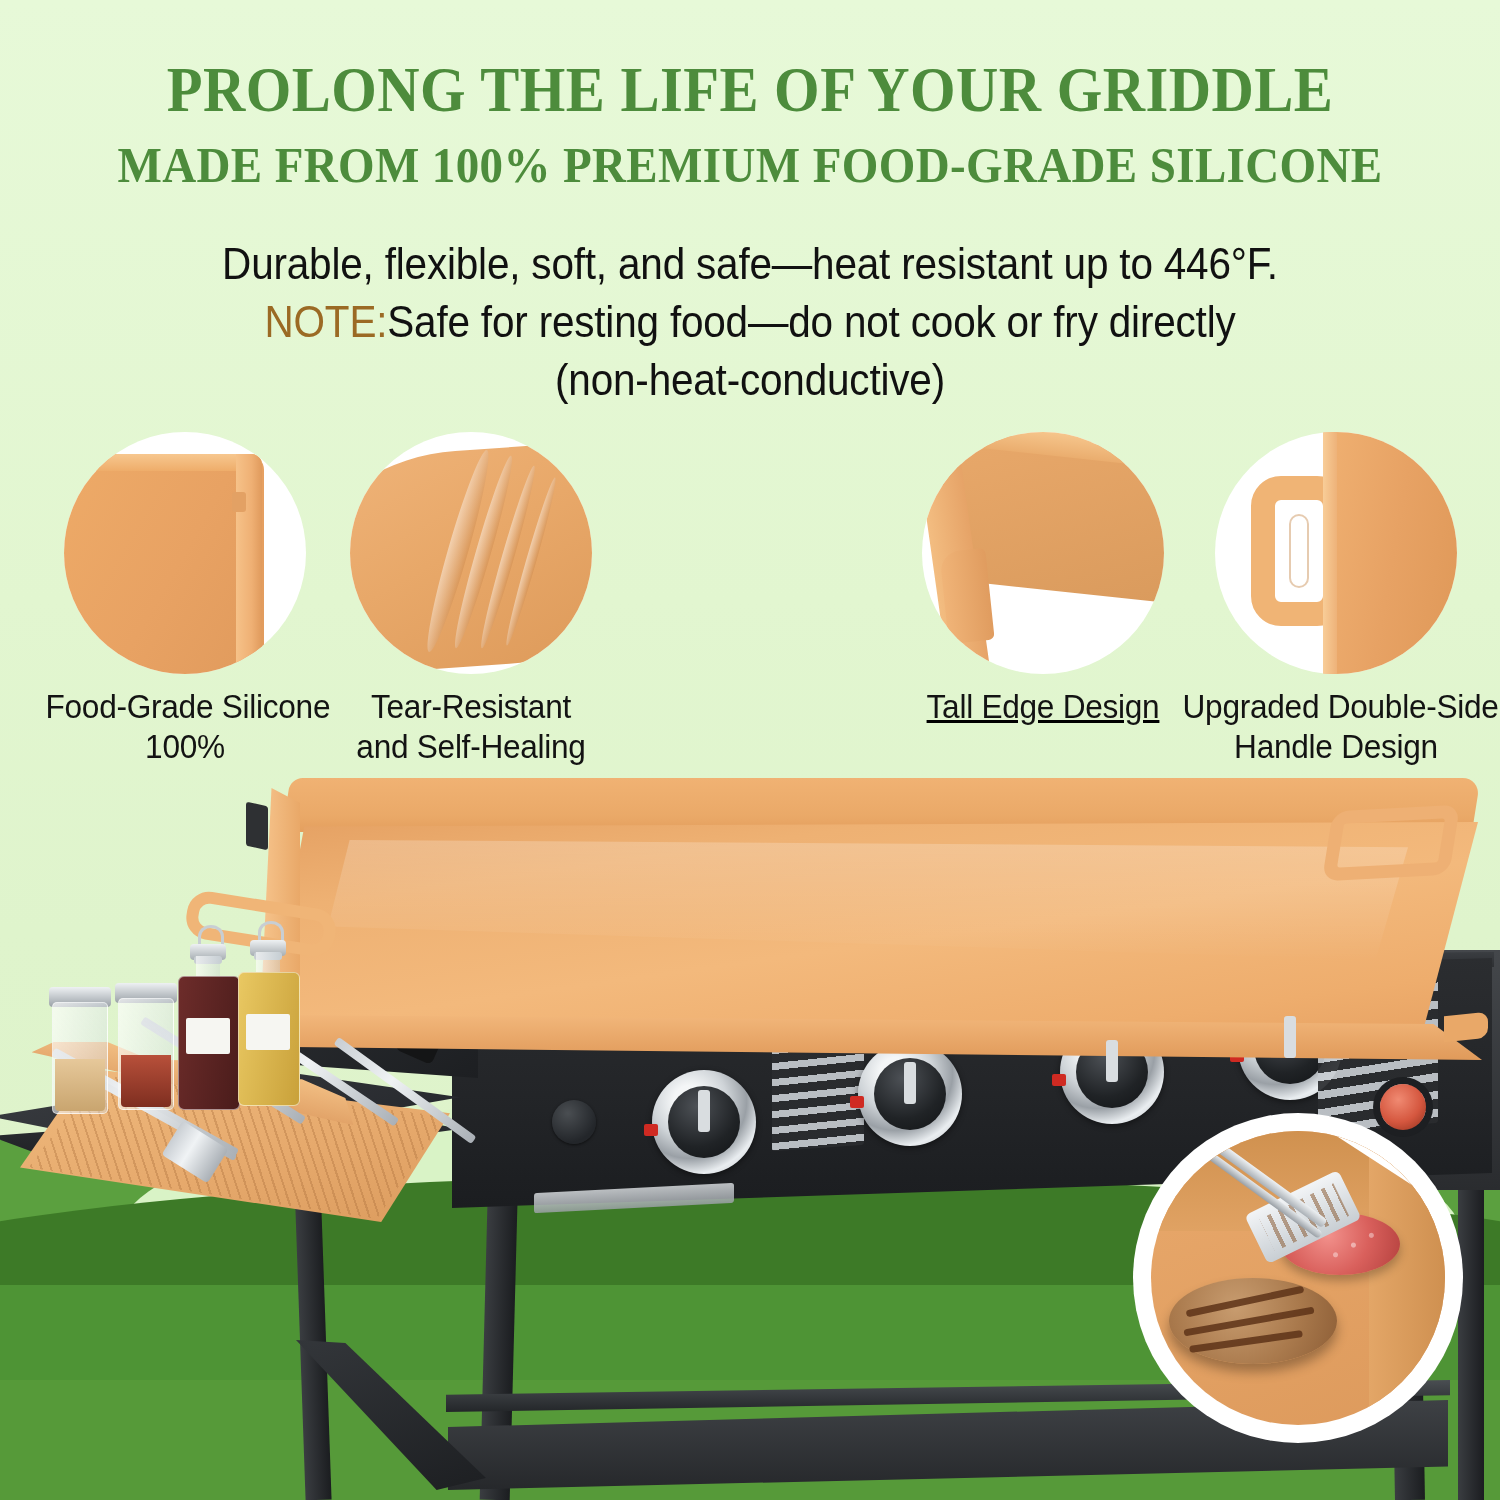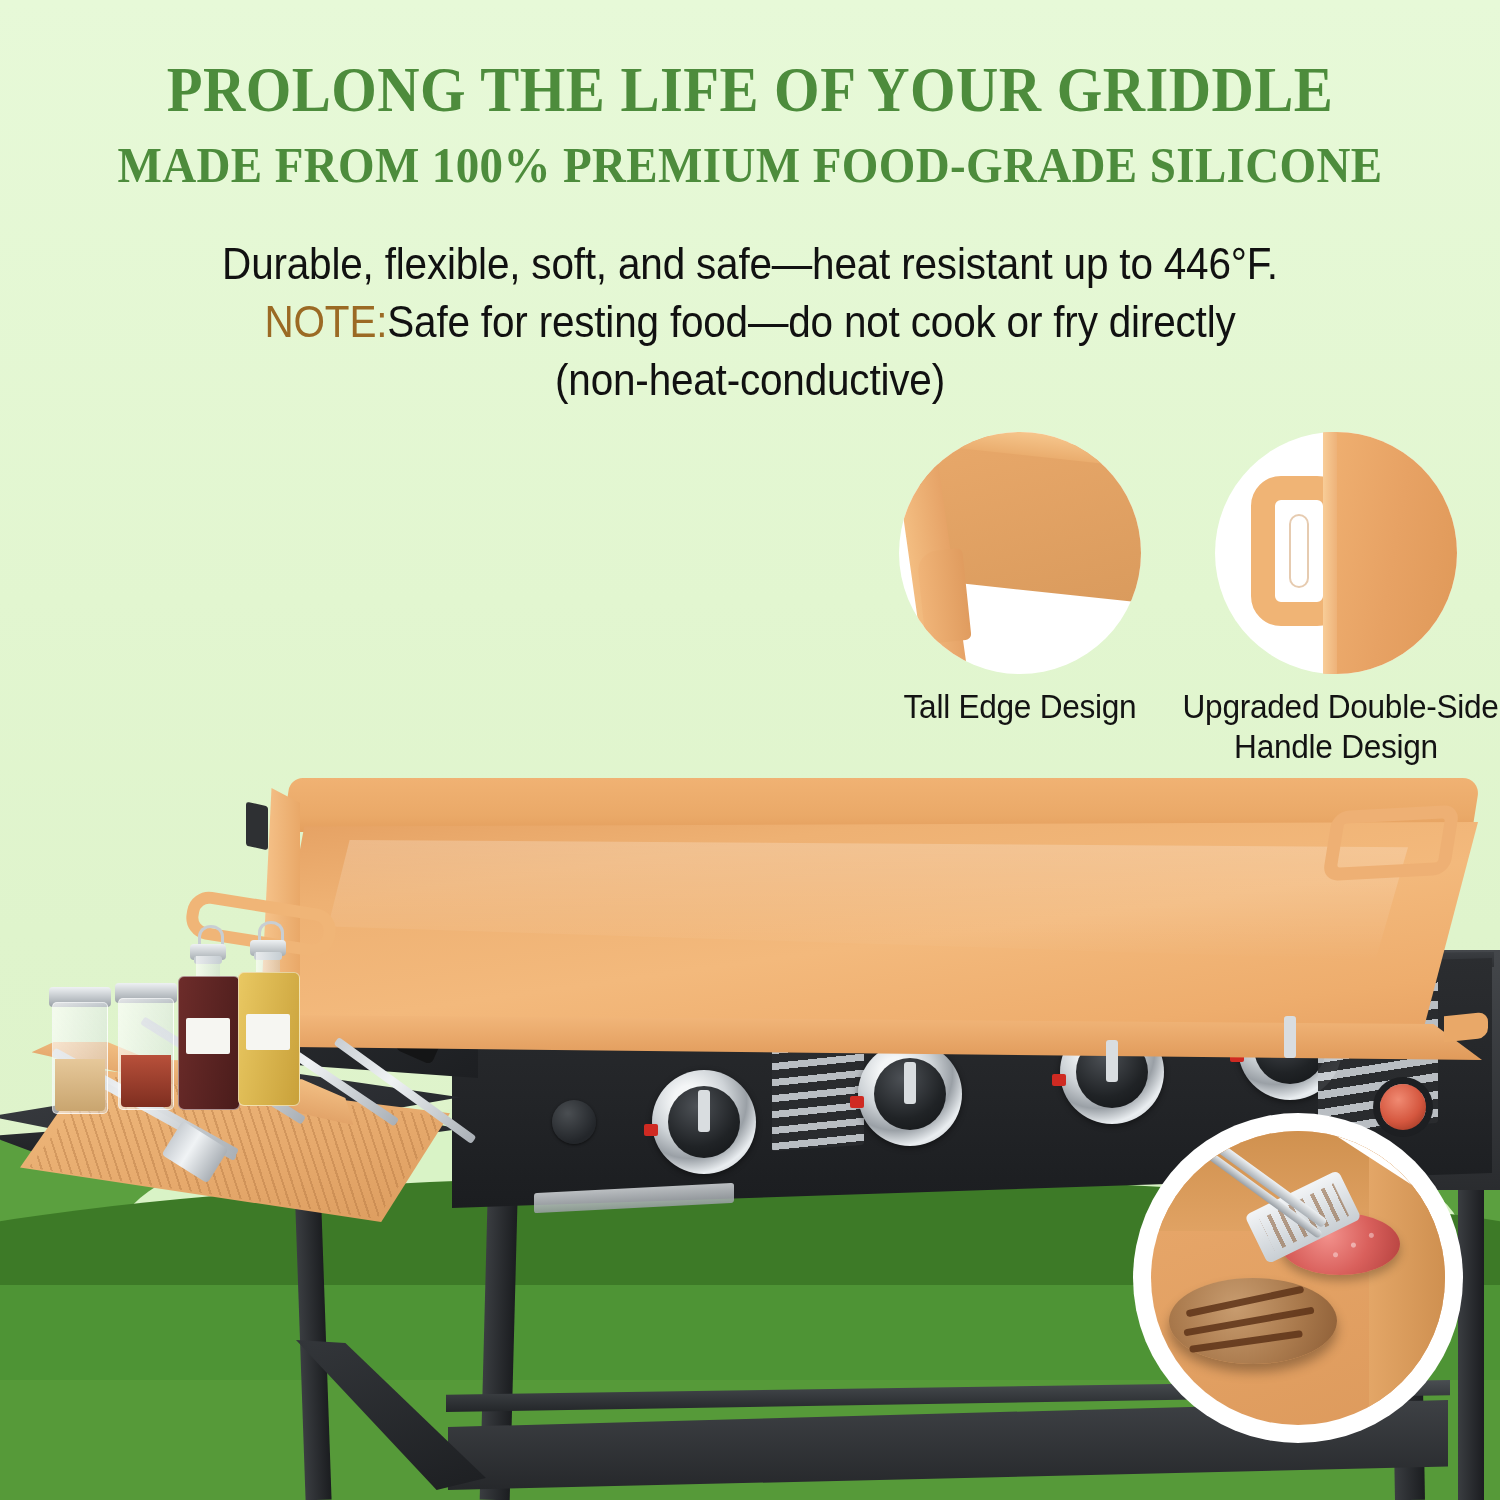--- a/index.html
+++ b/index.html
@@ -314,24 +314,49 @@
   </div>
 
   <div class="sub">
     <div class="line">Durable, flexible, soft, and safe—heat resistant up to 446°F.</div>
     <div class="line"><span class="note">NOTE:</span><span>Safe for resting food—do not cook or fry directly</span></div>
     <div class="line">(non-heat-conductive)</div>
   </div>
 
   <div class="features">
 
-
-
-
-    <div class="feat" style="left:870px;">
+    <div class="feat" style="left:35px;">
+      <div class="circ">
+        <div class="ic1-body"></div>
+          <div class="ic1-top"></div>
+          <div class="ic1-lip"></div>
+          <div class="ic1-notch"></div>
+      </div>
+      <div class="cap">
+        <span>Food-Grade Silicone</span>
+        <span>100%</span>
+      </div>
+    </div>
+
+    <div class="feat" style="left:321px;">
+      <div class="circ">
+        <div class="ic2-base"></div>
+        <div class="ic2-f ic2-f1"></div>
+          <div class="ic2-f ic2-f2"></div>
+        <div class="ic2-f ic2-f3"></div>
+          <div class="ic2-f ic2-f4"></div>
+      </div>
+      <div class="cap">
+        <span>Tear-Resistant</span>
+        <span>and Self-Healing</span>
+      </div>
+    </div>
+
+
+    <div class="feat" style="left:893px;text-decoration:underline;">
       <div class="circ">
         <div class="ic4-plate"></div>
         <div class="ic4-lip"></div>
         <div class="ic4-wall"></div>
         <div class="ic4-foot"></div>
       </div>
       <div class="cap">
         <span>Tall Edge Design</span>
         <span></span>
       </div>

